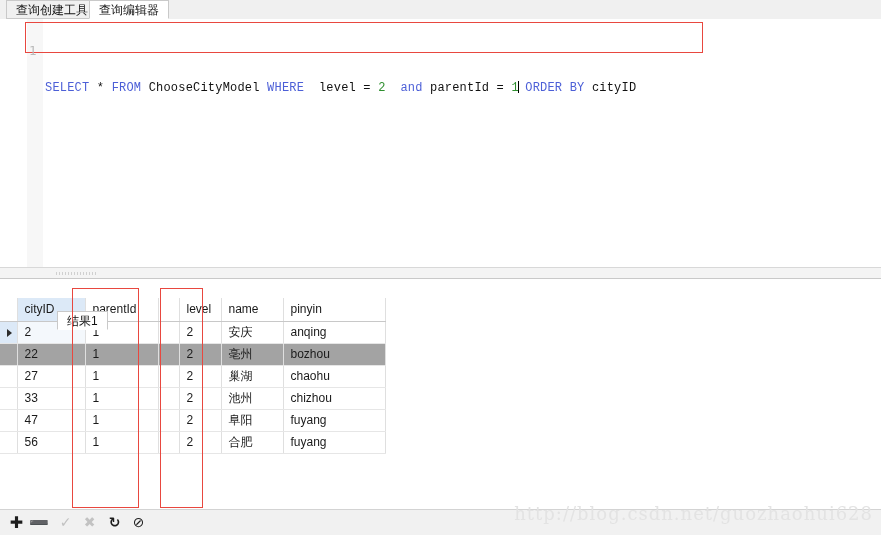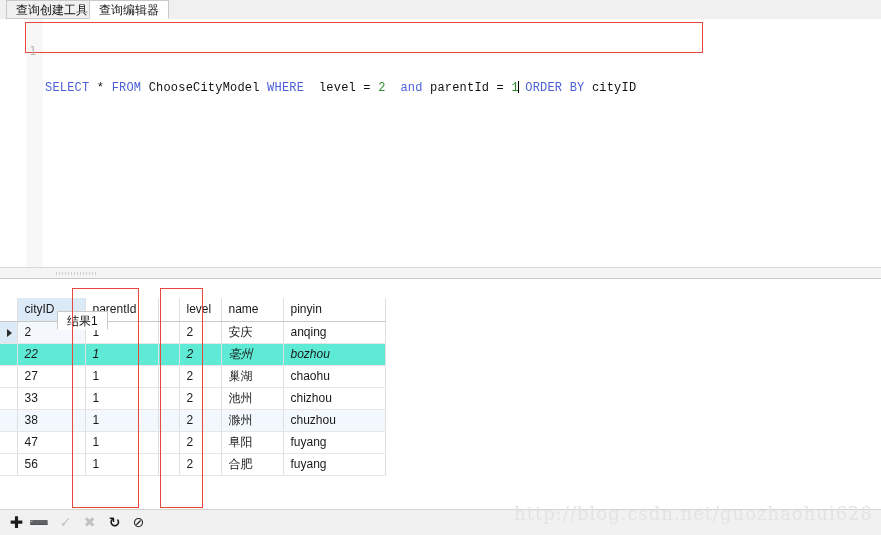--- a/index.html
+++ b/index.html
@@ -206,21 +206,21 @@
   th.rowmark { background: #dce9f7; }
   tr.cur td.rowmark { background: #dce9f7; }
   .arrow {
     display: inline-block;
     width: 0; height: 0;
     border-left: 5px solid #2b2b2b;
     border-top: 4px solid transparent;
     border-bottom: 4px solid transparent;
     vertical-align: middle;
   }
-  tr.alt td { background: #5eead4; font-style: italic; }
+  tr.alt td { background: #a3a3a3; }
   tr.hl  td { background: #f2f8fe; }
   tr.cur td.c-cityid { background: #f4f8fc; }
 
   .col-cityid  { width: 68px; }
   .col-parent  { width: 73px; }
   .col-pad     { width: 21px; }
   .col-level   { width: 42px; }
   .col-name    { width: 62px; }
   .col-pinyin  { width: 102px; }
 
@@ -353,29 +353,20 @@
         </tr>
         <tr>
           <td class="rowmark"></td>
           <td class="c-cityid">33</td>
           <td class="c-parentid">1</td>
           <td></td>
           <td class="c-level">2</td>
           <td class="c-name">池州</td>
           <td class="c-pinyin">chizhou</td>
         </tr>
-        <tr class="hl">
-          <td class="rowmark"></td>
-          <td class="c-cityid">38</td>
-          <td class="c-parentid">1</td>
-          <td></td>
-          <td class="c-level">2</td>
-          <td class="c-name">滁州</td>
-          <td class="c-pinyin">chuzhou</td>
-        </tr>
         <tr>
           <td class="rowmark"></td>
           <td class="c-cityid">47</td>
           <td class="c-parentid">1</td>
           <td></td>
           <td class="c-level">2</td>
           <td class="c-name">阜阳</td>
           <td class="c-pinyin">fuyang</td>
         </tr>
         <tr>

